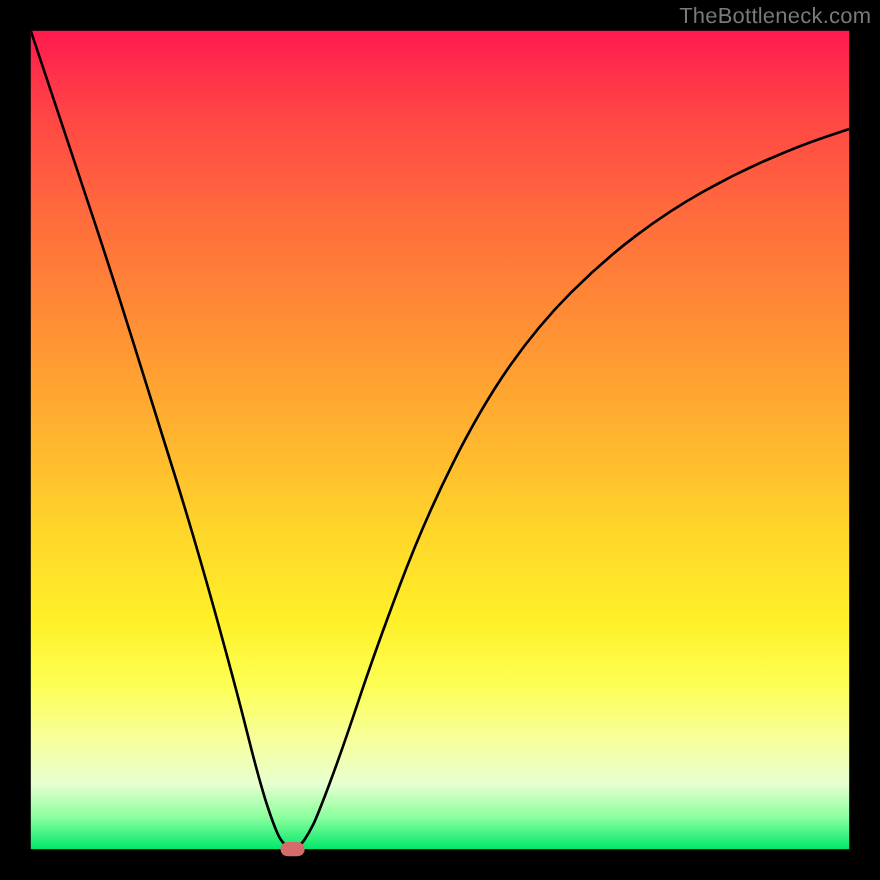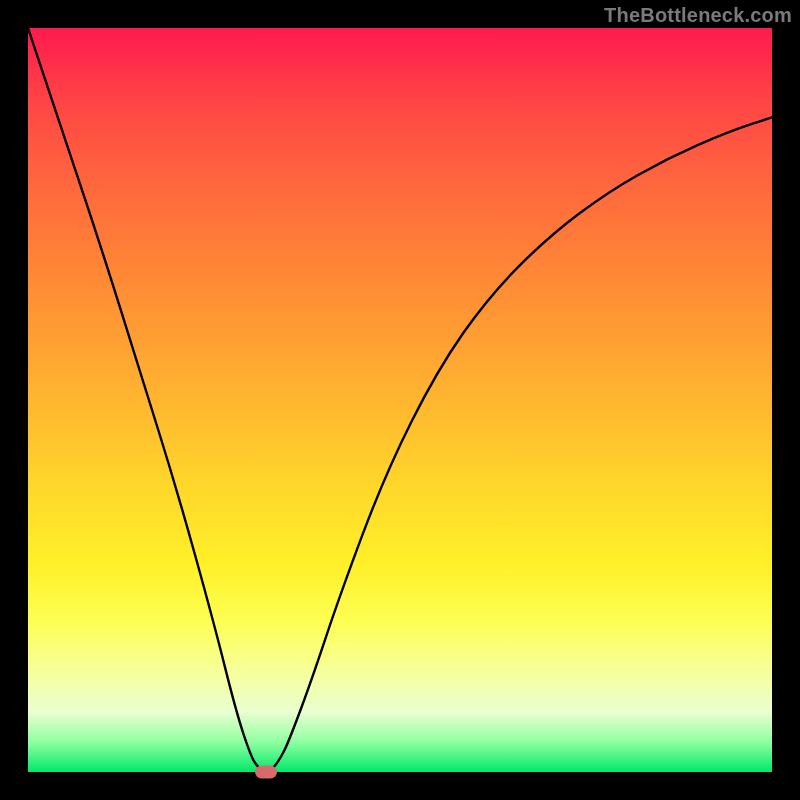--- a/index.html
+++ b/index.html
@@ -30,21 +30,21 @@
       #e8ffd0 92%,
       #8effa0 96%,
       #00e86a 100%
     );
   }
   .watermark {
     position: absolute;
     top: 4px;
     right: 8px;
     font-size: 20px;
-    font-weight: 700;
+    font-weight: 400;
     color: #7a7a7a;
     letter-spacing: 0.2px;
     z-index: 5;
   }
   svg.curve {
     position: absolute;
     left: 0; top: 0;
     width: 100%;
     height: 100%;
     z-index: 2;

